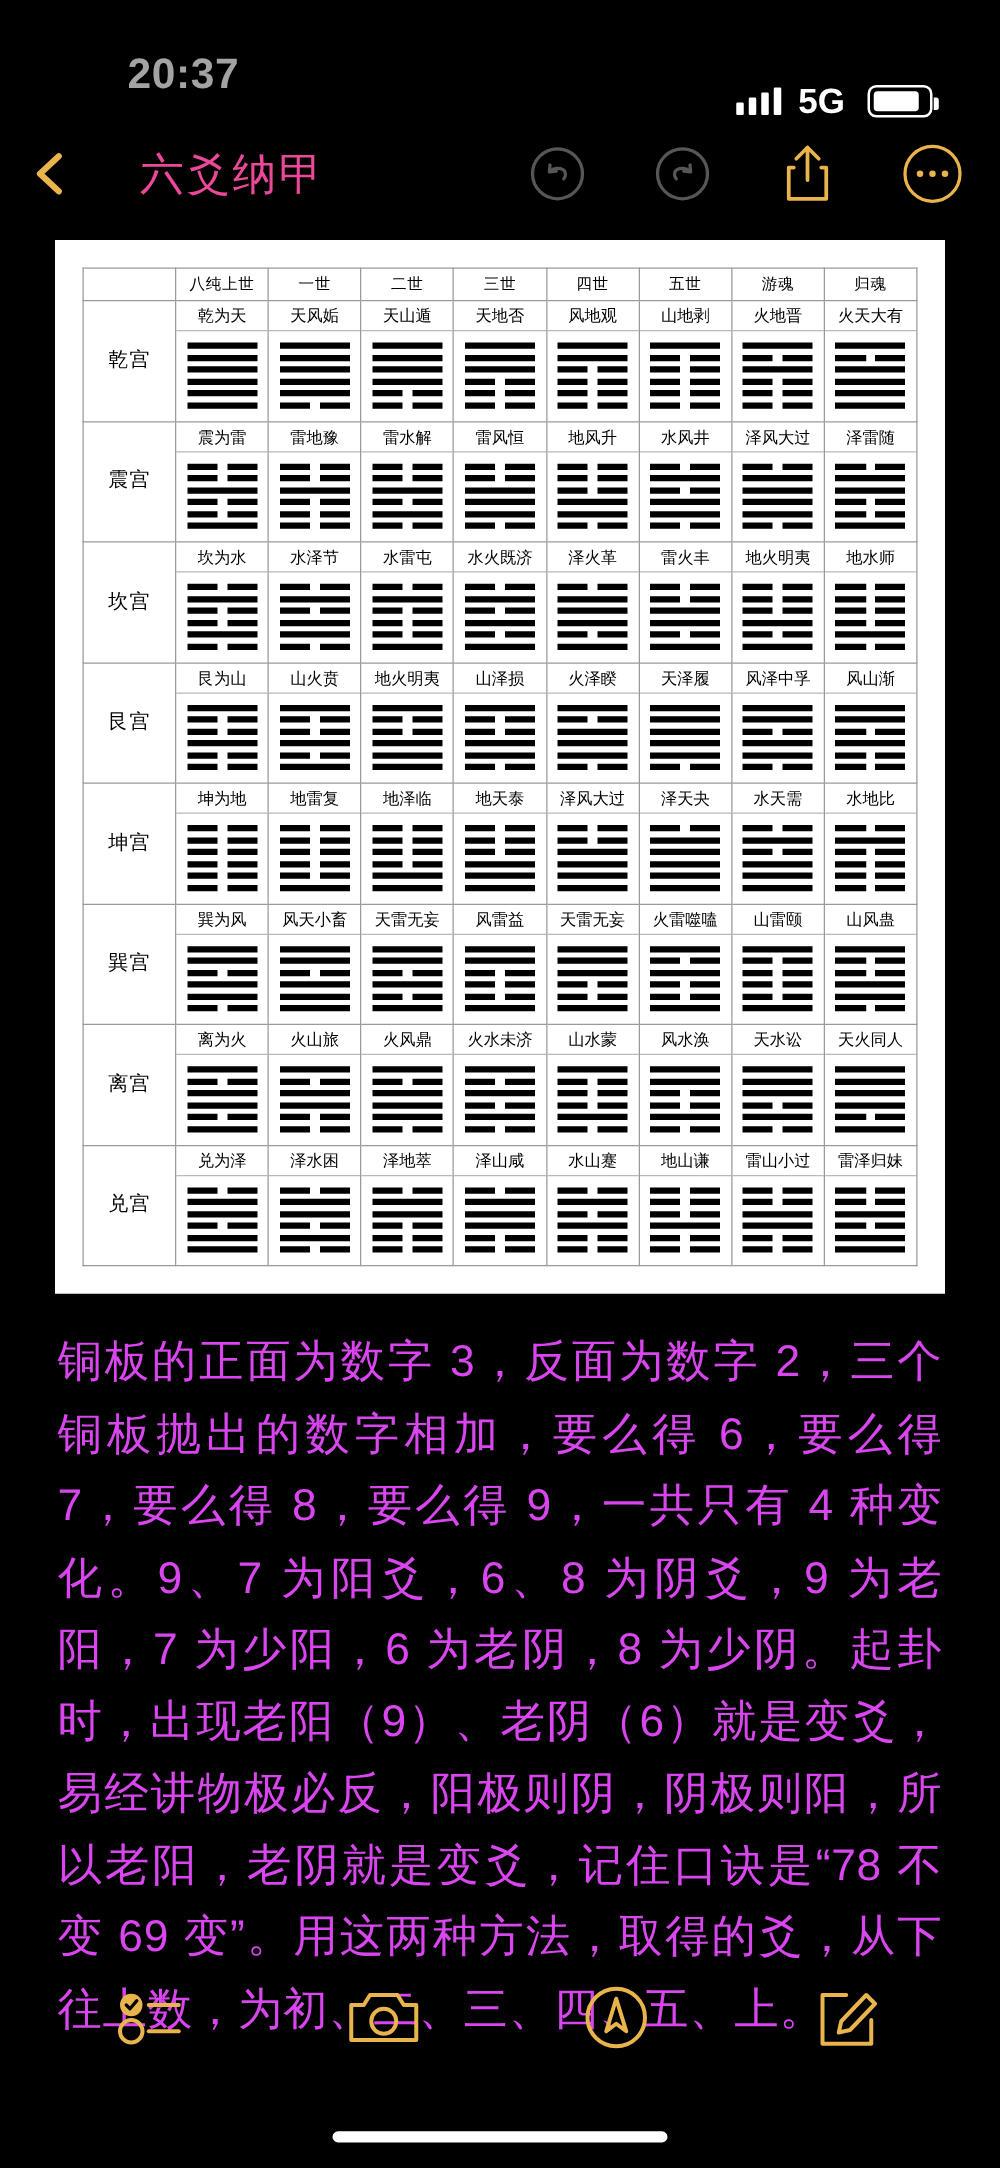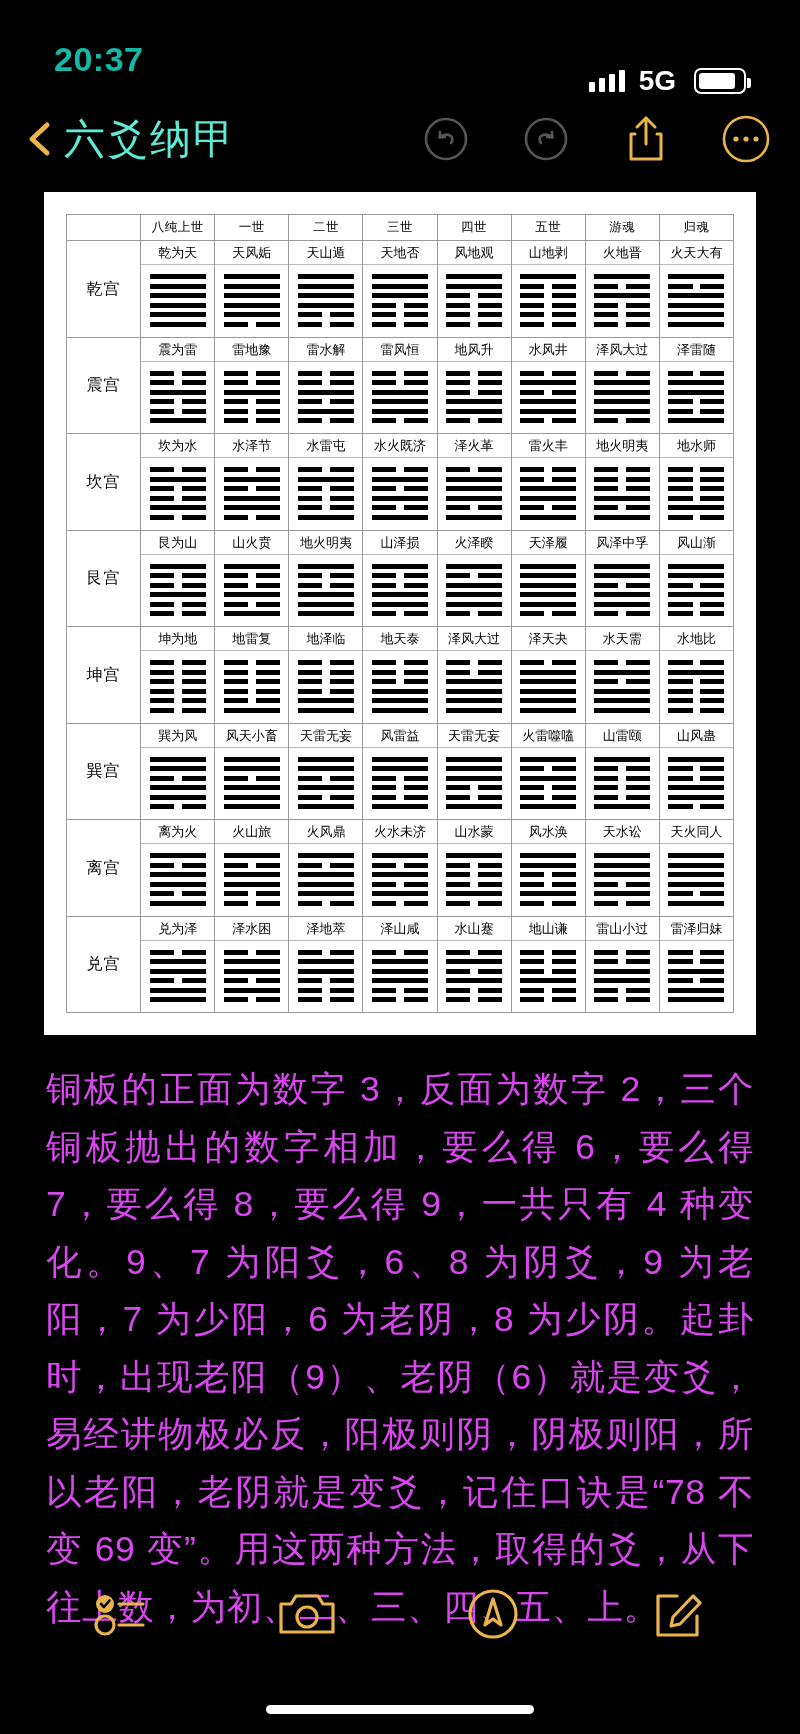--- a/index.html
+++ b/index.html
@@ -23,21 +23,22 @@
     height: 96px;
     display: flex;
     align-items: center;
     justify-content: space-between;
     padding: 22px 54px 0 54px;
   }
   .status-time {
     font-size: 34px;
     font-weight: bold;
     letter-spacing: 0.5px;
-    color: #14b8a6;
+    color: #a3a3a3;
+    margin-left: 48px;
   }
   .status-right {
     display: flex;
     align-items: center;
     gap: 10px;
     margin-top: 44px;
   }
   .signal-bars {
     display: flex;
     align-items: flex-end;
@@ -99,24 +100,25 @@
   .back-chevron {
     width: 36px;
     height: 36px;
     flex: none;
     margin-right: 6px;
     display: flex;
     align-items: center;
     justify-content: center;
   }
   .nav-title {
-    font-size: 41px;
-    color: #5eead4;
+    font-size: 35px;
+    color: #ec4899;
     font-weight: 500;
     letter-spacing: 2px;
+    margin-left: 48px;
   }
   .nav-actions {
     margin-left: auto;
     display: flex;
     align-items: center;
     gap: 52px;
   }
   .nav-icon {
     width: 48px;
     height: 48px;

